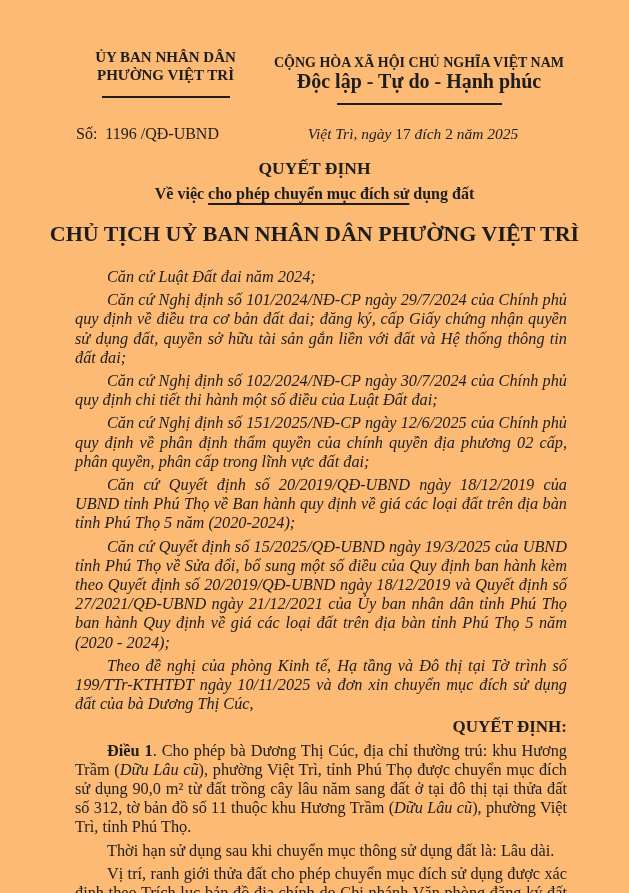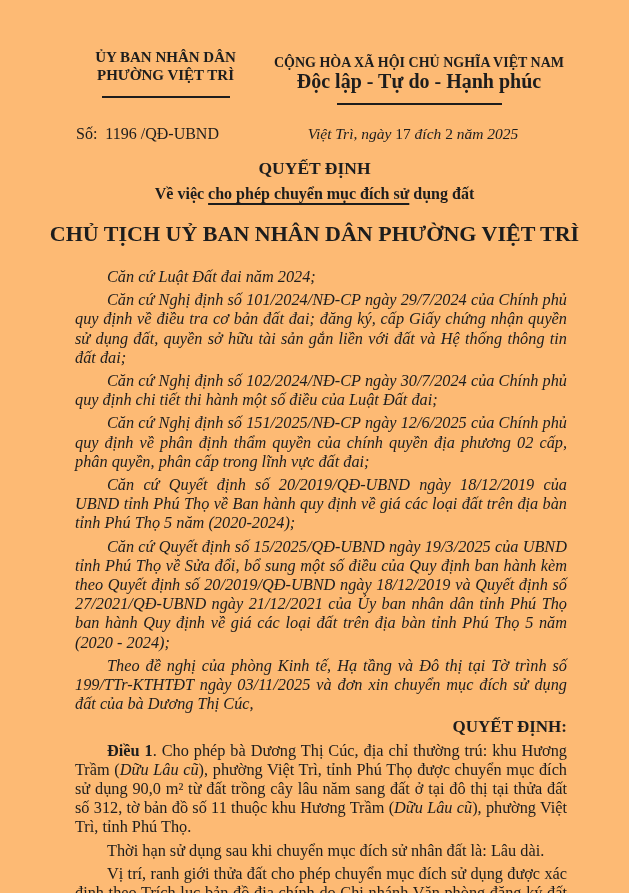--- a/index.html
+++ b/index.html
@@ -67,22 +67,22 @@
   <div class="doc-subtitle"><span>Về việc </span><span class="seg-u">cho phép chuyển mục đích sử</span><span> dụng đất</span></div>
   <div class="issuer">CHỦ TỊCH UỶ BAN NHÂN DÂN PHƯỜNG VIỆT TRÌ</div>
 
   <div class="body">
     <p class="recital">Căn cứ Luật Đất đai năm 2024;</p>
     <p class="recital">Căn cứ Nghị định số 101/2024/NĐ-CP ngày 29/7/2024 của Chính phủ quy định về điều tra cơ bản đất đai; đăng ký, cấp Giấy chứng nhận quyền sử dụng đất, quyền sở hữu tài sản gắn liền với đất và Hệ thống thông tin đất đai;</p>
     <p class="recital">Căn cứ Nghị định số 102/2024/NĐ-CP ngày 30/7/2024 của Chính phủ quy định chi tiết thi hành một số điều của Luật Đất đai;</p>
     <p class="recital">Căn cứ Nghị định số 151/2025/NĐ-CP ngày 12/6/2025 của Chính phủ quy định về phân định thẩm quyền của chính quyền địa phương 02 cấp, phân quyền, phân cấp trong lĩnh vực đất đai;</p>
     <p class="recital">Căn cứ Quyết định số 20/2019/QĐ-UBND ngày 18/12/2019 của UBND tỉnh Phú Thọ về Ban hành quy định về giá các loại đất trên địa bàn tỉnh Phú Thọ 5 năm (2020-2024);</p>
     <p class="recital">Căn cứ Quyết định số 15/2025/QĐ-UBND ngày 19/3/2025 của UBND tỉnh Phú Thọ về Sửa đổi, bổ sung một số điều của Quy định ban hành kèm theo Quyết định số 20/2019/QĐ-UBND ngày 18/12/2019 và Quyết định số 27/2021/QĐ-UBND ngày 21/12/2021 của Ủy ban nhân dân tỉnh Phú Thọ ban hành Quy định về giá các loại đất trên địa bàn tỉnh Phú Thọ 5 năm (2020 - 2024);</p>
-    <p class="recital">Theo đề nghị của phòng Kinh tế, Hạ tầng và Đô thị tại Tờ trình số 199/TTr-KTHTĐT ngày 03/11/2025 và đơn xin chuyển mục đích sử dụng đất của bà Dương Thị Cúc,</p>
+    <p class="recital">Theo đề nghị của phòng Kinh tế, Hạ tầng và Đô thị tại Tờ trình số 199/TTr-KTHTĐT ngày 10/11/2025 và đơn xin chuyển mục đích sử dụng đất của bà Dương Thị Cúc,</p>
 
     <p class="decision-heading">QUYẾT ĐỊNH:</p>
 
     <p><span class="seg-b">Điều 1</span><span>. Cho phép bà Dương Thị Cúc, địa chỉ thường trú: khu Hương Trầm (</span><span class="seg-i">Dữu Lâu cũ</span><span>), phường Việt Trì, tỉnh Phú Thọ được chuyển mục đích sử dụng 90,0 m² từ đất trồng cây lâu năm sang đất ở tại đô thị tại thửa đất số 312, tờ bản đồ số 11 thuộc khu Hương Trầm (</span><span class="seg-i">Dữu Lâu cũ</span><span>), phường Việt Trì, tỉnh Phú Thọ.</span></p>
-    <p>Thời hạn sử dụng sau khi chuyển mục đích sử nhân đất là: Lâu dài.</p>
+    <p>Thời hạn sử dụng sau khi chuyển mục thông sử dụng đất là: Lâu dài.</p>
     <p>Vị trí, ranh giới thửa đất cho phép chuyển mục đích sử dụng được xác định theo Trích lục bản đồ địa chính do Chi nhánh Văn phòng đăng ký đất đai Việt Trì lập ngày 25/8/2025.</p>
   </div>
 
 </div>
 
 </body></html>

